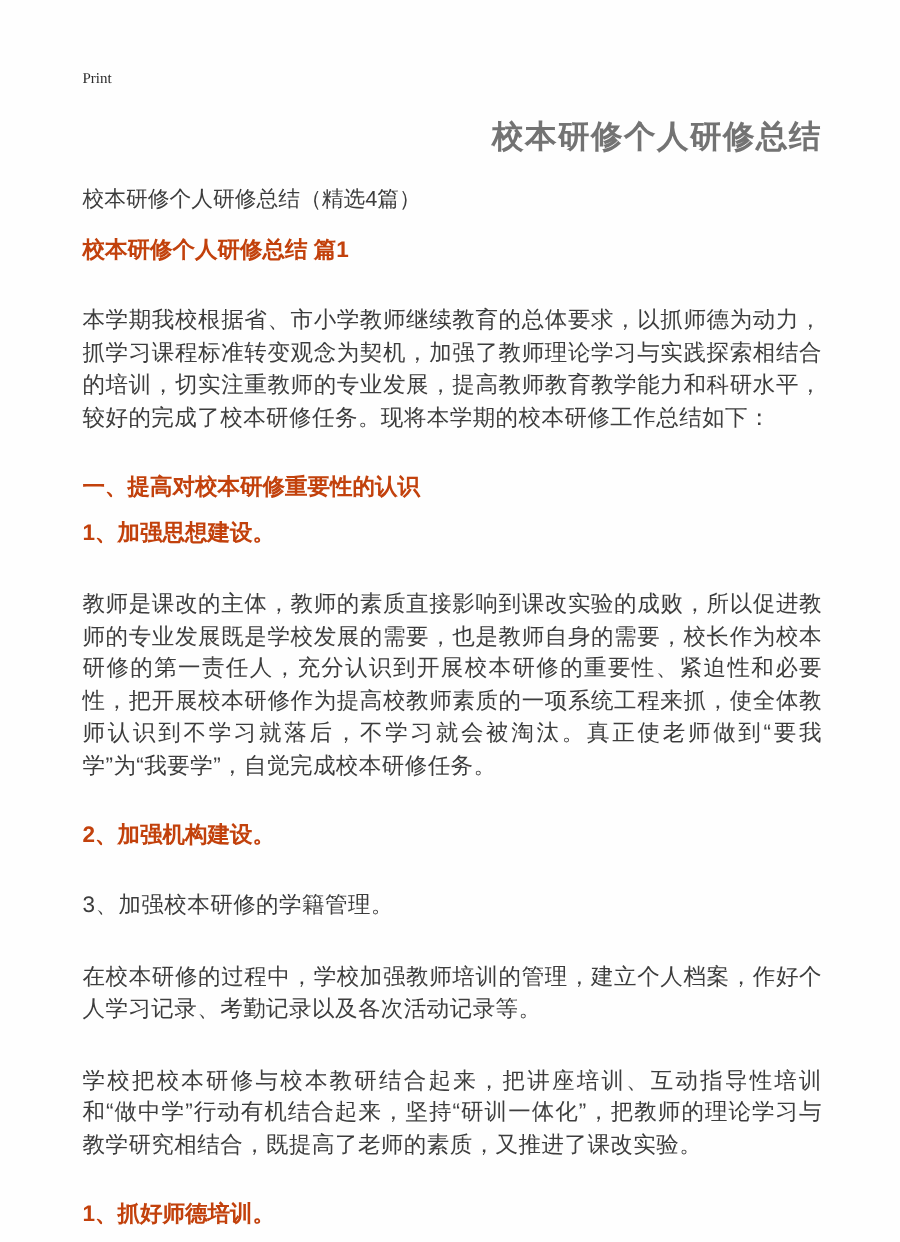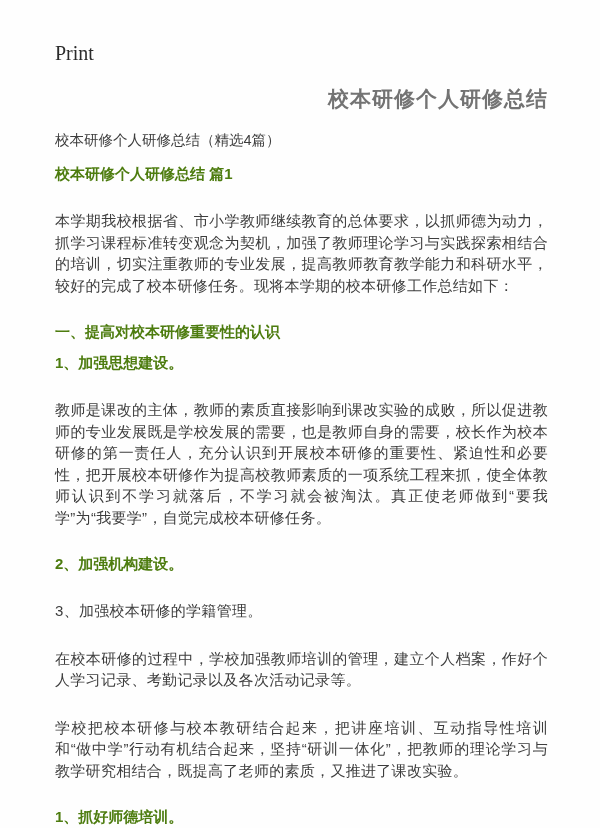--- a/index.html
+++ b/index.html
@@ -9,21 +9,21 @@
     height: 828px;
     margin: 0 auto;
     background: #fefefe;
     overflow: hidden;
     padding: 42px 52px 0 55px;
     font-family: "Liberation Sans", sans-serif;
     color: #3d3d3d;
   }
   .print-link {
     font-family: "Liberation Serif", serif;
-    font-size: 20px;
+    font-size: 10px;
     color: #2b2b2b;
     margin: 0 0 20px 0;
     display: inline-block;
   }
   .doc-title {
     display: block;
     text-align: right;
     font-size: 21px;
     font-weight: bold;
     color: #737373;
@@ -33,21 +33,21 @@
   }
   .subtitle {
     font-size: 14.5px;
     color: #3d3d3d;
     margin: 0 0 14px 0;
     line-height: 20px;
   }
   .heading {
     font-size: 15px;
     font-weight: bold;
-    color: #4d7c0f;
+    color: #c2410c;
     margin: 11px 0;
     line-height: 20px;
   }
   .para {
     font-size: 15px;
     color: #3d3d3d;
     line-height: 21.5px;
     margin: 26px 0;
     text-align: justify;
     letter-spacing: 0.3px;

